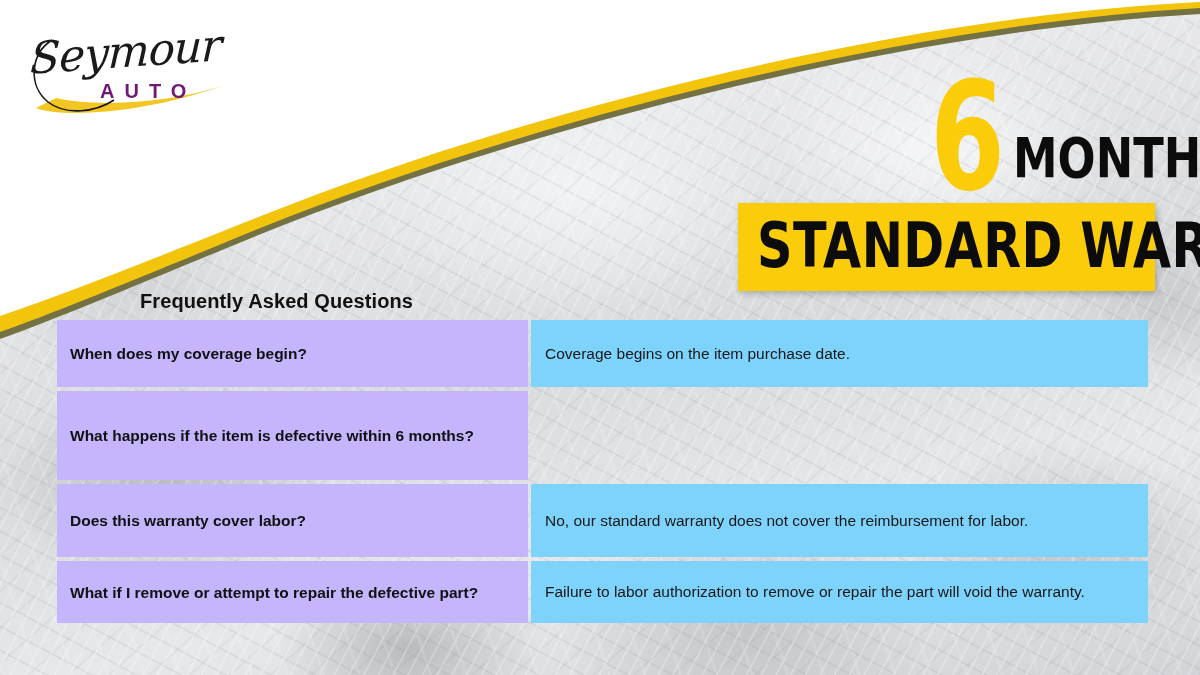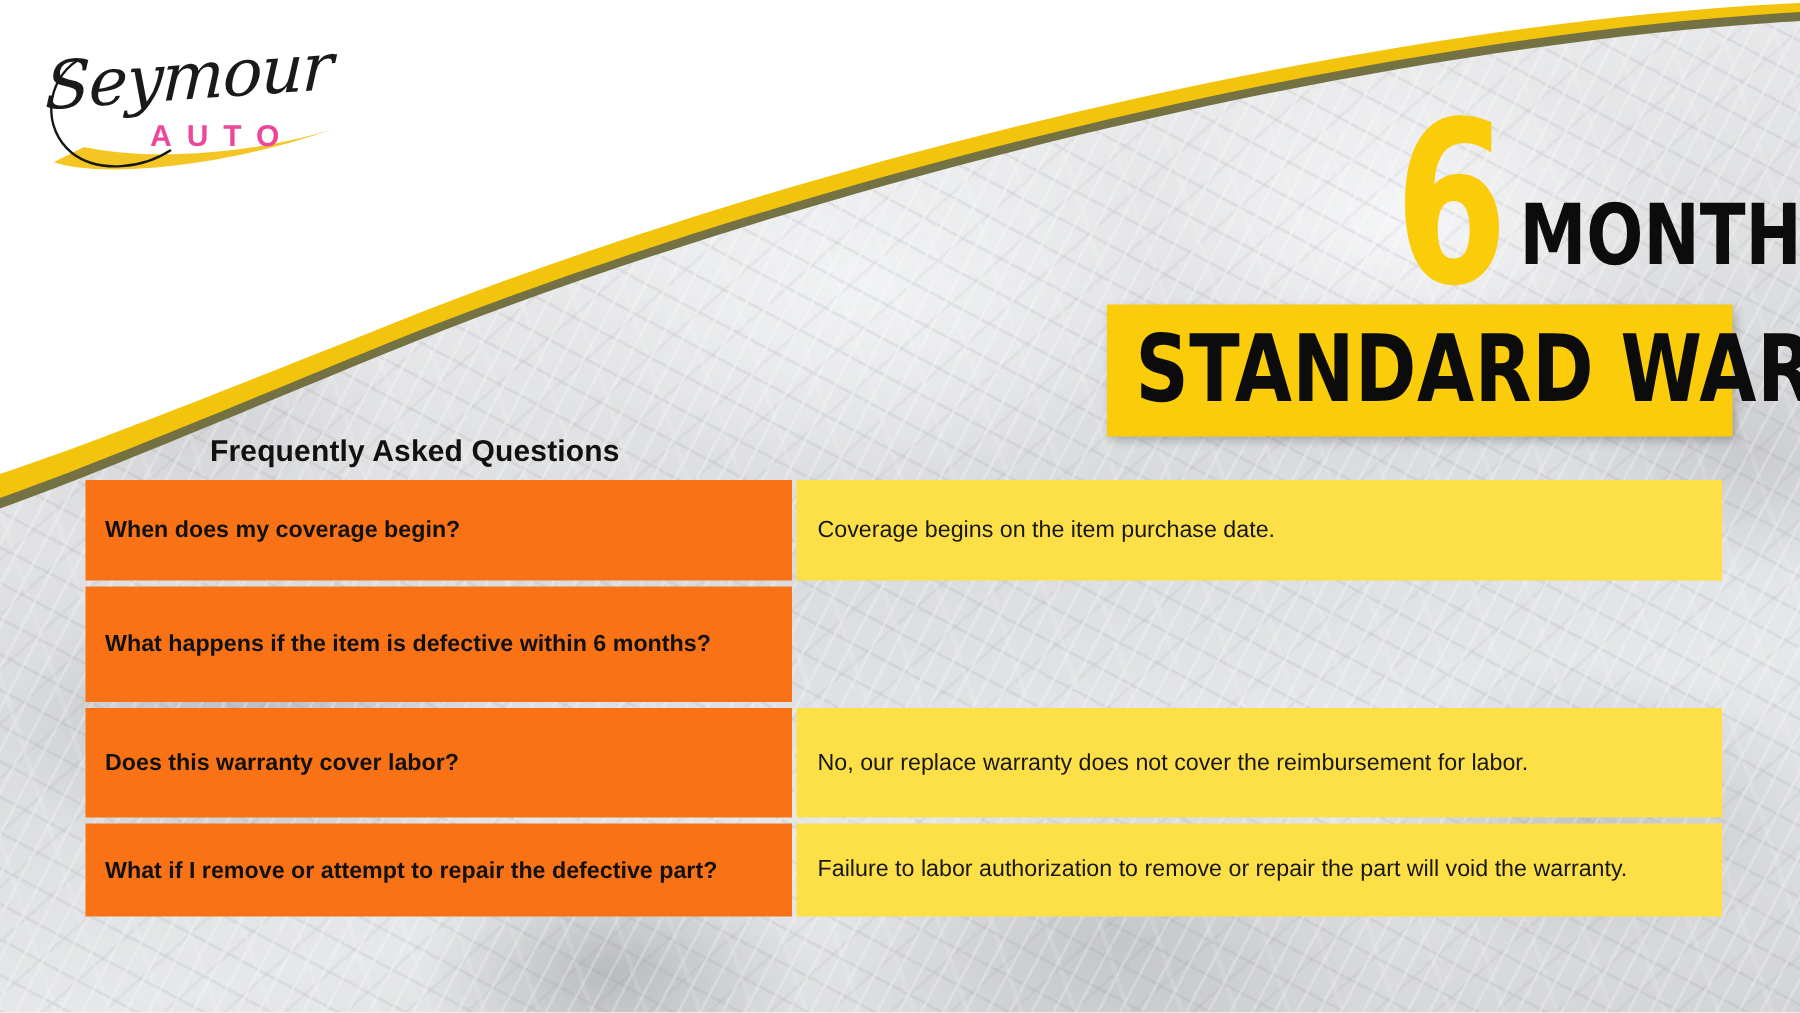--- a/index.html
+++ b/index.html
@@ -77,21 +77,21 @@
     letter-spacing: -1px;
     transform: rotate(-4deg) skewX(-6deg);
     white-space: nowrap;
   }
   #logo .sub {
     position: absolute;
     left: 78px;
     top: 58px;
     font-size: 20px;
     font-weight: bold;
-    color: #ec4899;
+    color: #701a75;
     letter-spacing: 10px;
     white-space: nowrap;
   }
 
   
   #headline {
     position: absolute;
     left: 900px;
     top: 78px;
     width: 270px;
@@ -170,47 +170,47 @@
   }
   .faq-row {
     display: flex;
     align-items: stretch;
     margin-bottom: 4px;
   }
   .faq-row:last-child { margin-bottom: 0; }
   .faq-q {
     width: 471px;
     flex: 0 0 471px;
-    background: #f97316;
+    background: #c4b5fd;
     box-sizing: border-box;
     padding: 10px 14px 10px 13px;
     display: flex;
     align-items: center;
     font-size: 15.5px;
     font-weight: bold;
     color: #111111;
     line-height: 21px;
   }
   .faq-a {
     flex: 1 1 auto;
     margin-left: 3px;
-    background: #fde047;
+    background: #7dd3fc;
     box-sizing: border-box;
     padding: 10px 13px 10px 14px;
     display: flex;
     align-items: center;
     font-size: 15.5px;
     color: #171717;
     line-height: 22px;
     text-align: justify;
     text-justify: inter-word;
   }
   .faq-a span { display: block; width: 100%; }
   .r1 .faq-q, .r1 .faq-a { height: 67px; }
-  .r2 .faq-q, .r2 .faq-a { height: 77px; }
+  .r2 .faq-q, .r2 .faq-a { height: 89px; }
   .r3 .faq-q, .r3 .faq-a { height: 73px; }
   .r4 .faq-q, .r4 .faq-a { height: 62px; }
 </style>
 </head>
 <body>
 
 <div id="slide">
 
   <div id="bg-photo"></div>
   <div id="bg-veil"></div>
@@ -253,21 +253,21 @@
         </div>
     </div>
 
     <div class="faq-row r2">
       <div class="faq-q">What happens if the item is defective within 6 months?</div>
     </div>
 
     <div class="faq-row r3">
       <div class="faq-q">Does this warranty cover labor?</div>
       <div class="faq-a">
-          <span>No, our replace warranty does not cover the reimbursement for labor.</span>
+          <span>No, our standard warranty does not cover the reimbursement for labor.</span>
         </div>
     </div>
 
     <div class="faq-row r4">
       <div class="faq-q">What if I remove or attempt to repair the defective part?</div>
       <div class="faq-a">
           <span>Failure to labor authorization to remove or repair the part will void the warranty.</span>
         </div>
     </div>
 

